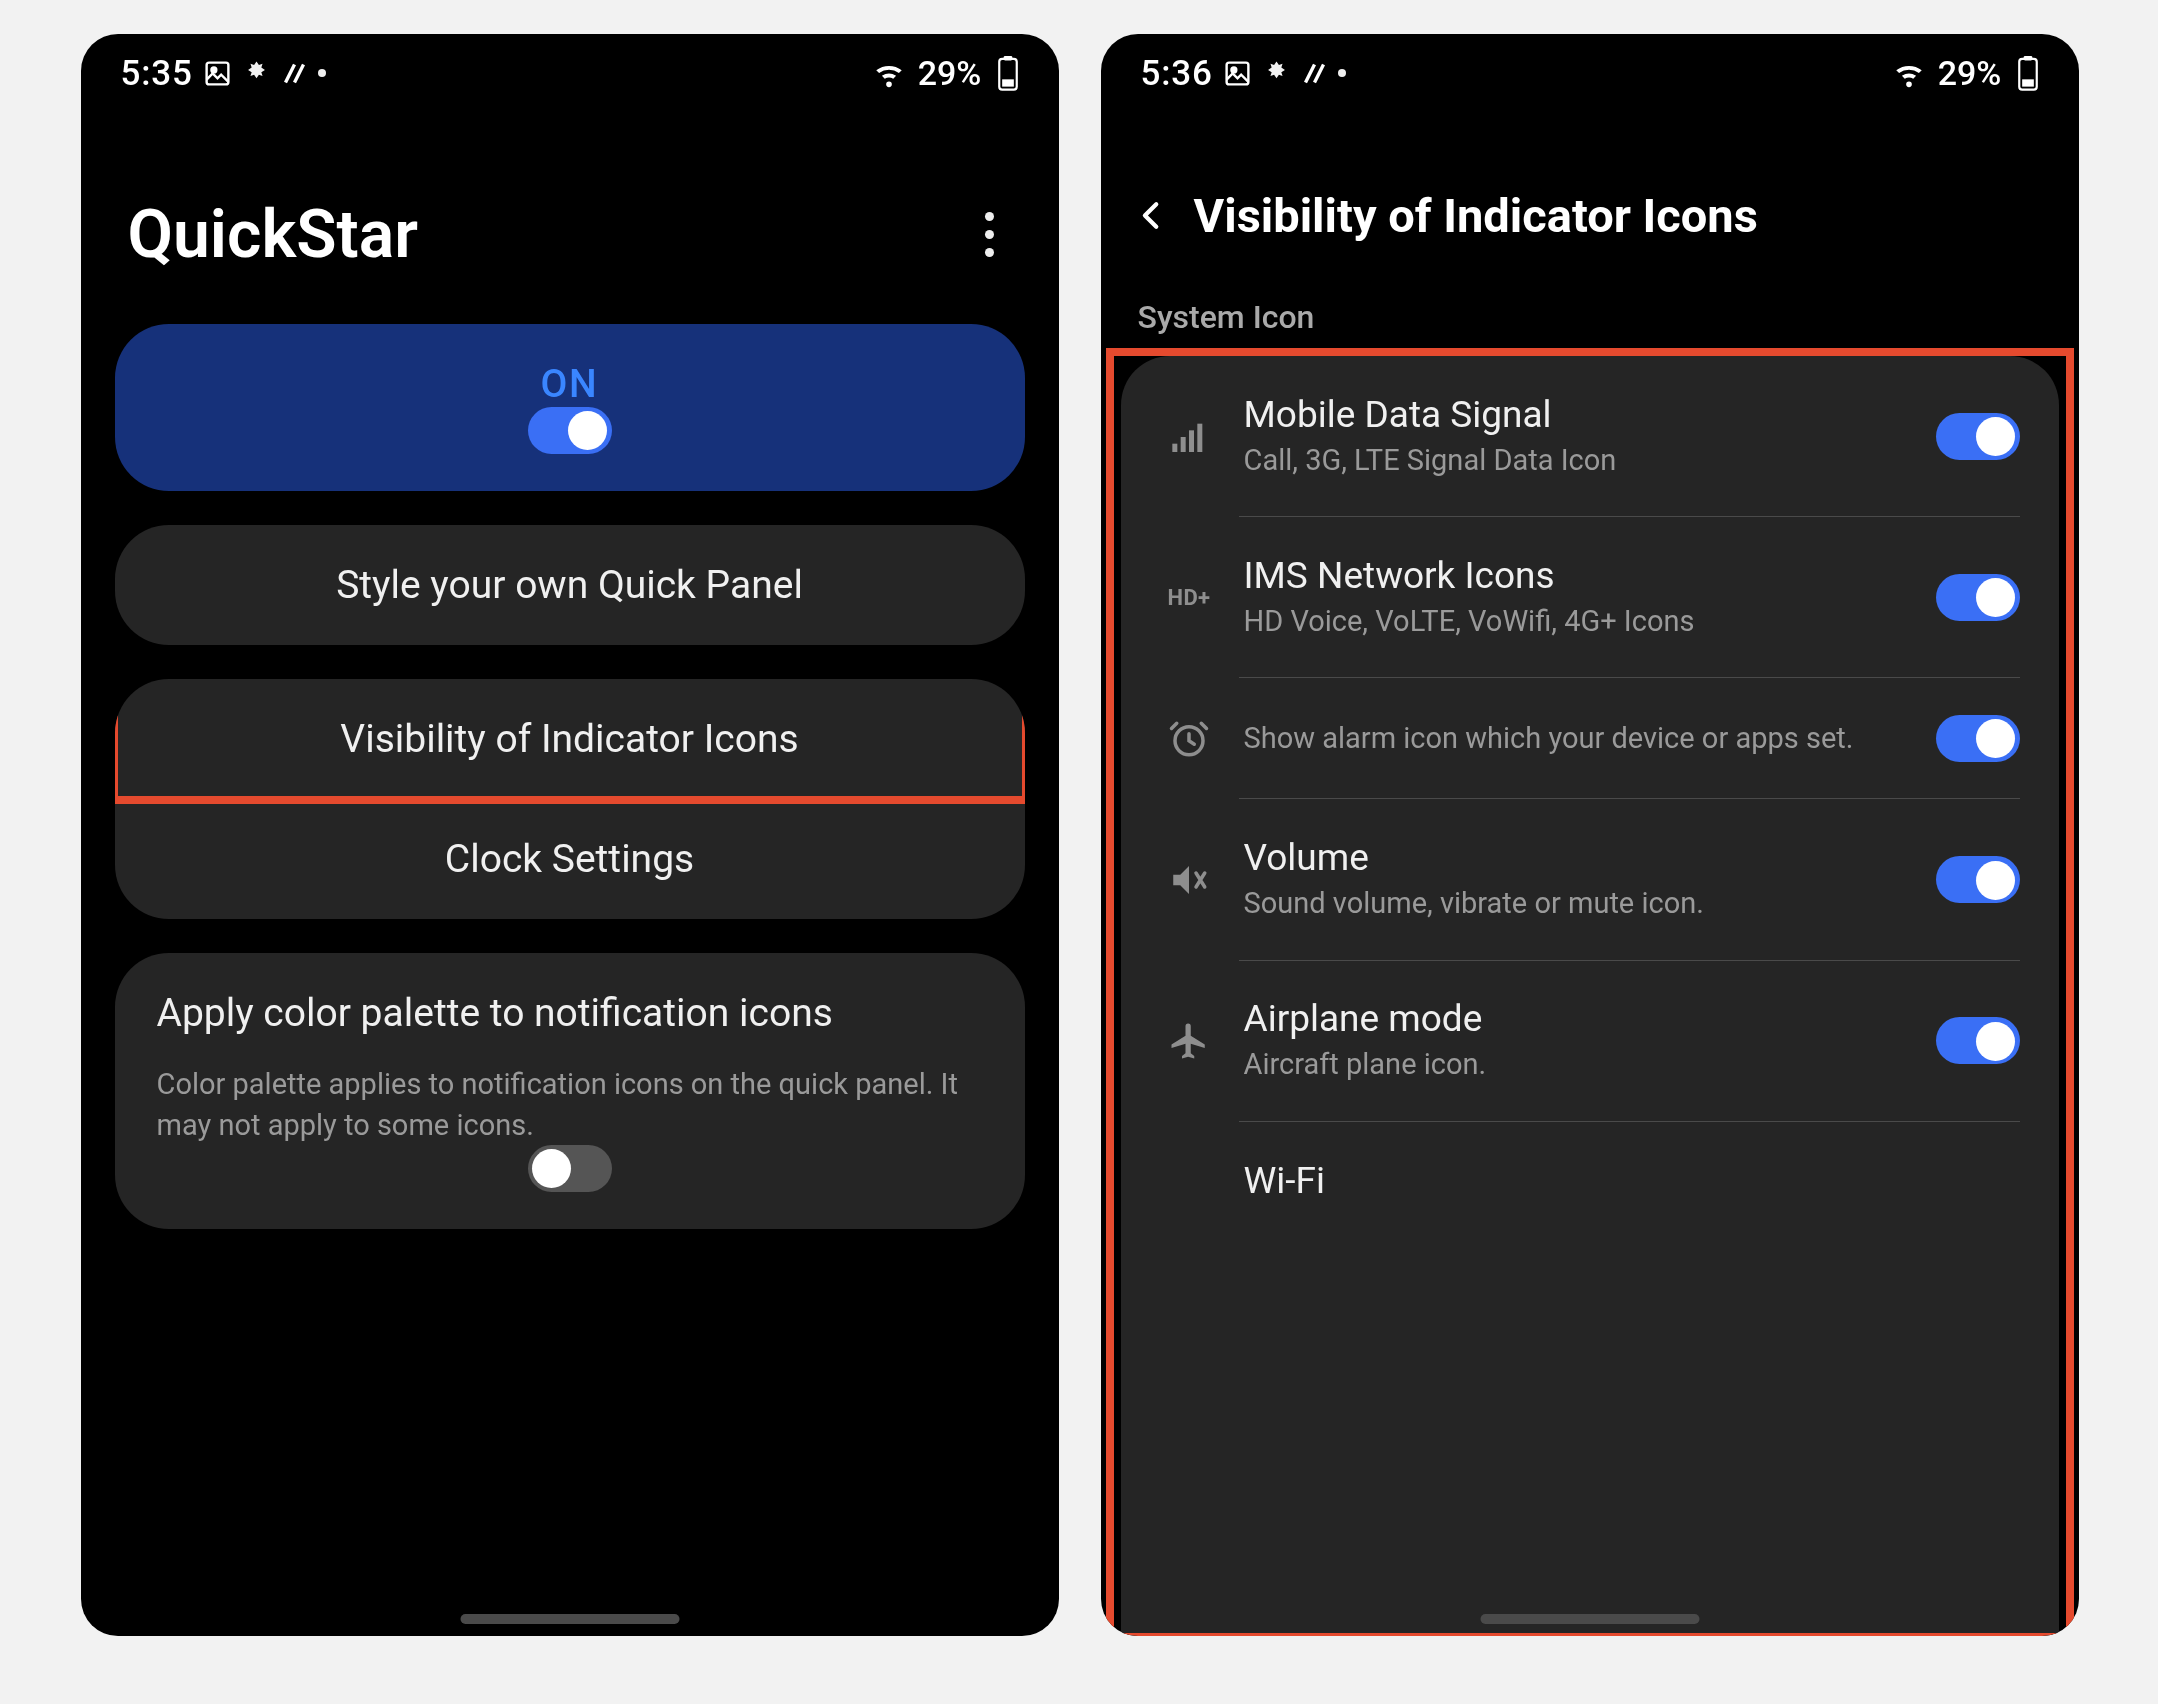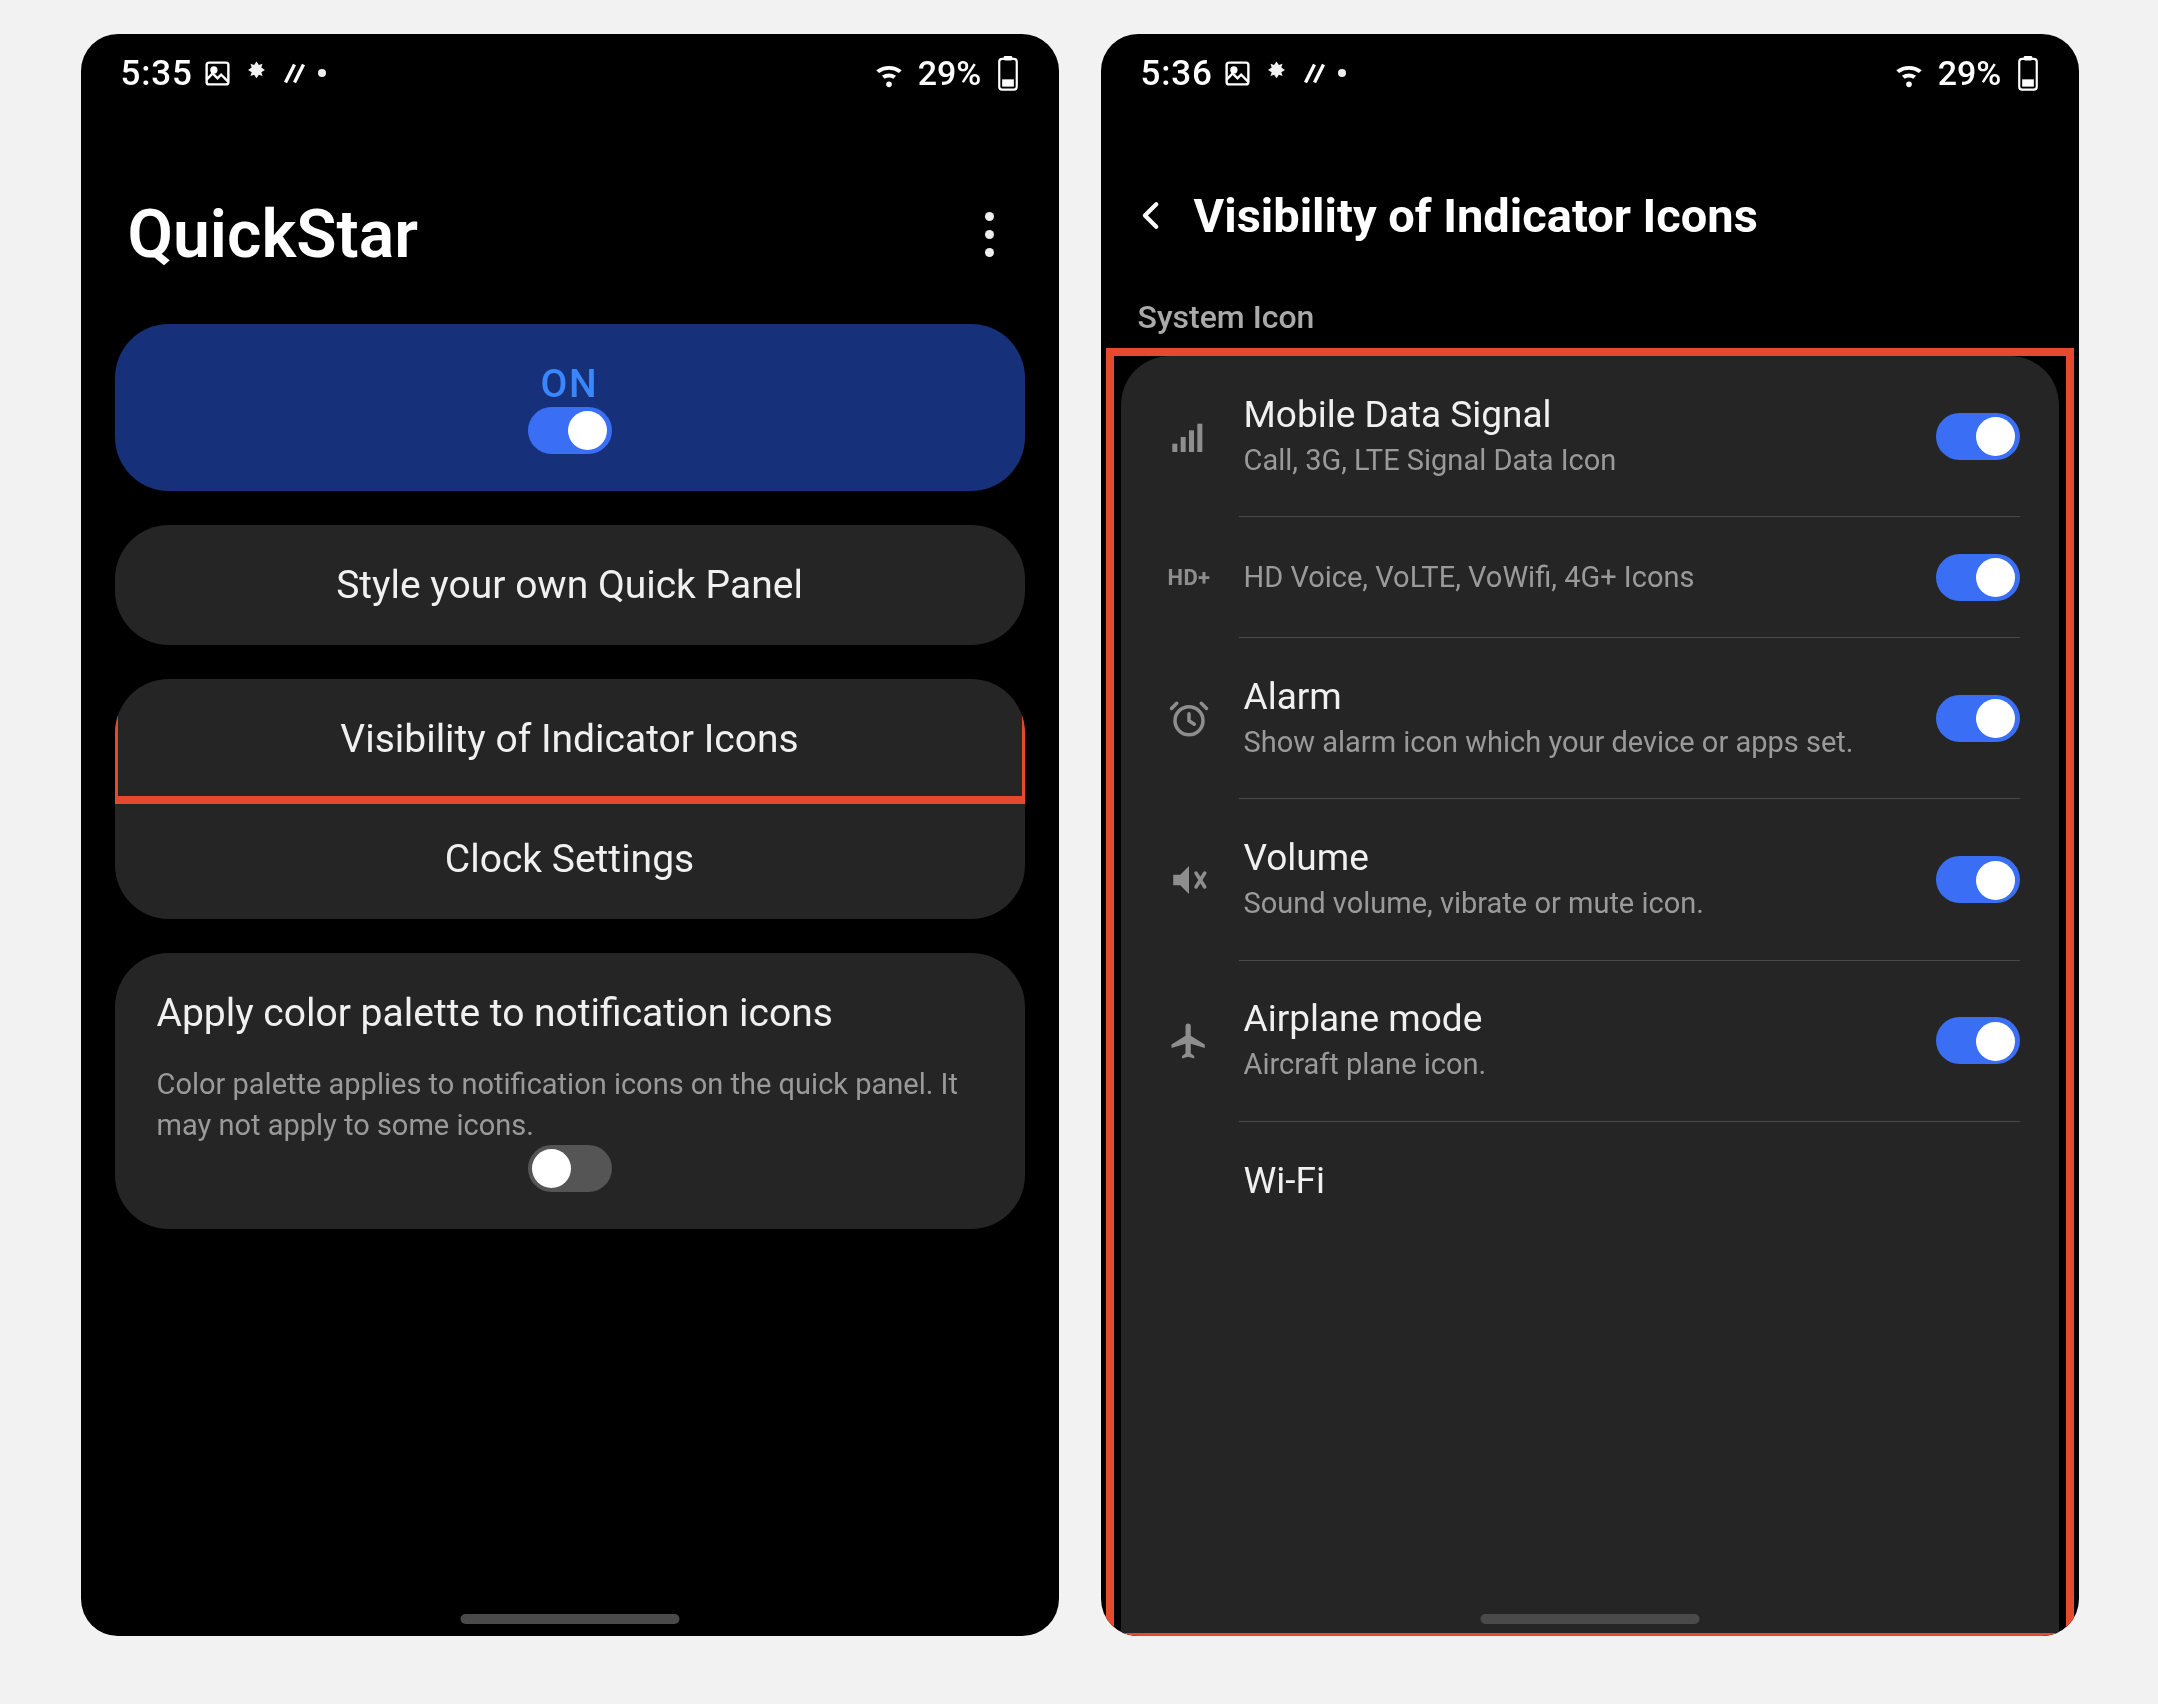--- a/index.html
+++ b/index.html
@@ -308,37 +308,37 @@
       <div class="toggle on">
           <div class="knob"></div>
         </div>
     </div>
 
     <div class="litem divider">
       <div class="litem-icon">
         <span class="hdplus">HD+</span>
       </div>
       <div class="litem-text">
+        <div class="litem-title">IMS Network Icons</div>
         <div class="litem-sub">HD Voice, VoLTE, VoWifi, 4G+ Icons</div>
       </div>
       <div class="toggle on">
           <div class="knob"></div>
         </div>
     </div>
 
     <div class="litem divider">
       <div class="litem-icon">
         <svg width="42" height="42" viewBox="0 0 24 24" fill="#8e8e8e">
             <circle cx="12" cy="13" r="8" fill="none" stroke="#8e8e8e" stroke-width="2"></circle>
             <path d="M12 9v4l3 2" stroke="#8e8e8e" stroke-width="2" fill="none" stroke-linecap="round"></path>
             <path d="M5 3L2 6M19 3l3 3" stroke="#8e8e8e" stroke-width="2" fill="none" stroke-linecap="round"></path>
           </svg>
       </div>
       <div class="litem-text">
-        <div class="litem-title">Alarm</div>
         <div class="litem-sub">Show alarm icon which your device or apps set.</div>
       </div>
       <div class="toggle on">
           <div class="knob"></div>
         </div>
     </div>
 
     <div class="litem divider">
       <div class="litem-icon">
         <svg width="42" height="42" viewBox="0 0 24 24" fill="#8e8e8e">

